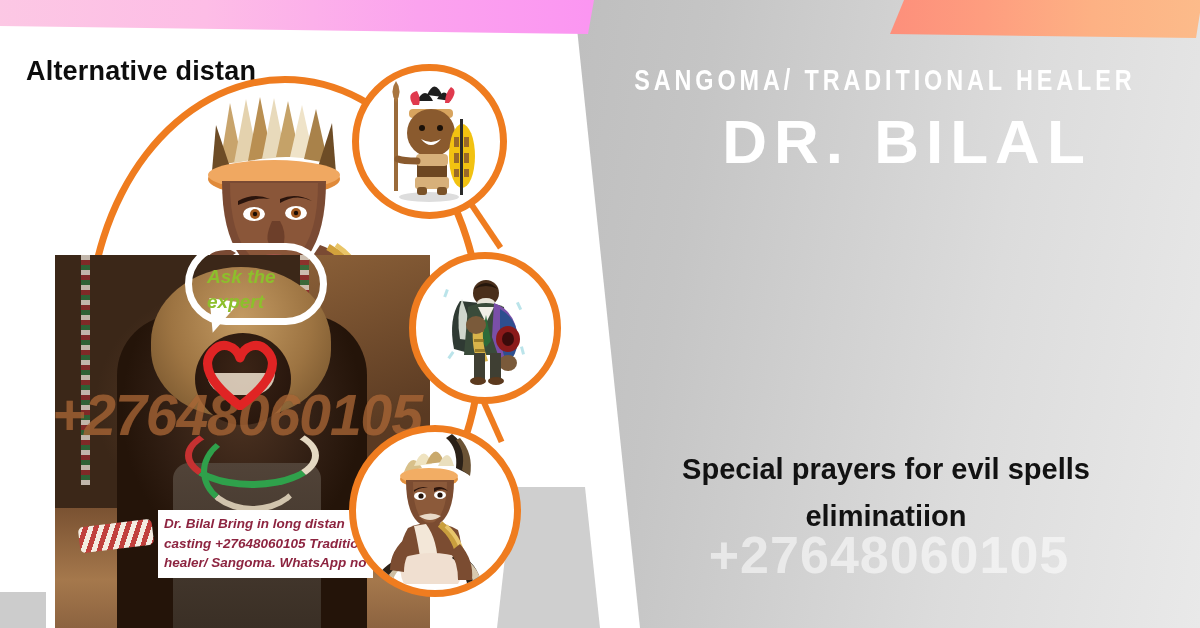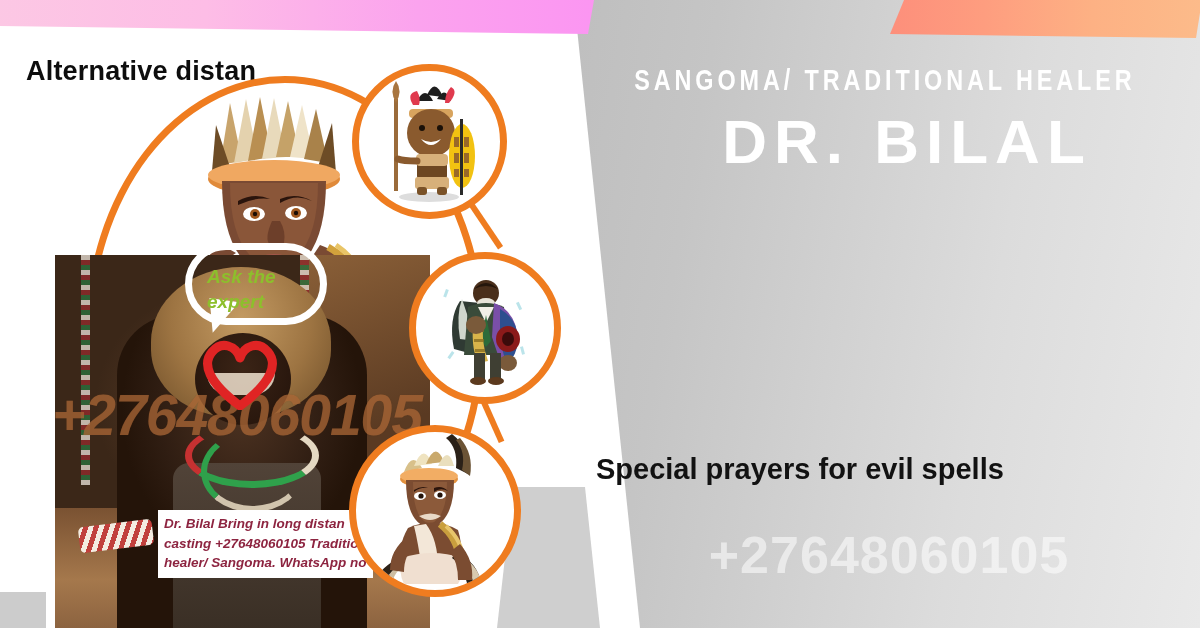--- a/index.html
+++ b/index.html
@@ -191,21 +191,21 @@
     letter-spacing:7px;
     white-space:nowrap;
   }
   .redblock{
     position:absolute;left:552px;top:216px;width:620px;
     text-align:center;
     color:#f8382f;font-weight:bold;font-size:31px;line-height:48px;
   }
   .blackblock{
     position:absolute;left:596px;top:446px;width:580px;
-    text-align:left;
+    text-align:center;
     color:#121212;font-weight:bold;font-size:29px;line-height:47px;
   }
   .ghostnum{
     position:absolute;left:596px;top:525px;width:586px;
     text-align:center;
     color:rgba(255,255,255,.55);
     font-weight:bold;font-size:52px;letter-spacing:1px;
     white-space:nowrap;
   }
 </style>
@@ -431,17 +431,18 @@
       <path d="M104 112 q14 16 12 36 l-14 0 q0 -18 -8 -28 z" fill="#7b4c31"></path>
     </svg>
   </div>
 
   <div class="kicker">SANGOMA/ TRADITIONAL HEALER</div>
   <div class="docname">DR. BILAL</div>
 
 
   <div class="blackblock">
     <div>Special prayers for  evil spells</div>
+    <div>eliminatiion</div>
   </div>
 
   <div class="ghostnum">+27648060105</div>
 
 </div>
 
 </body></html>

